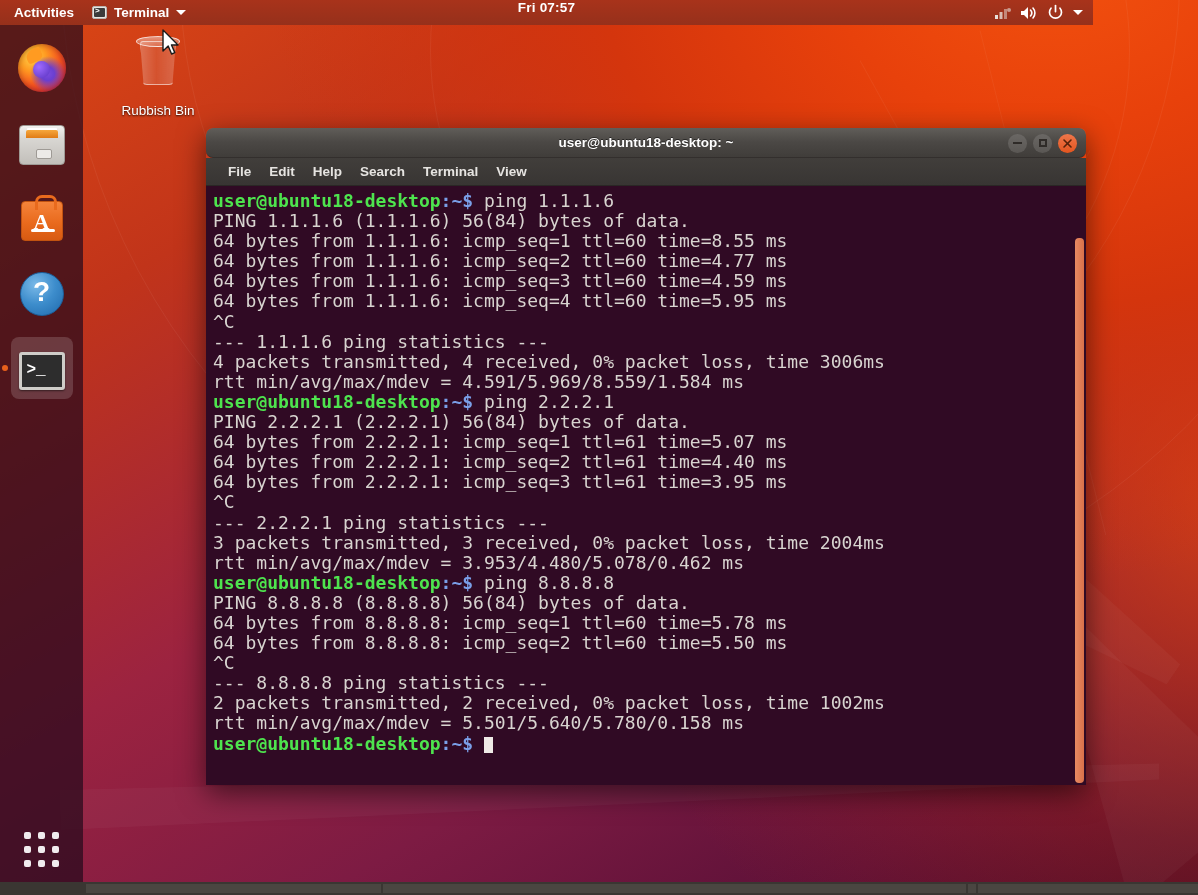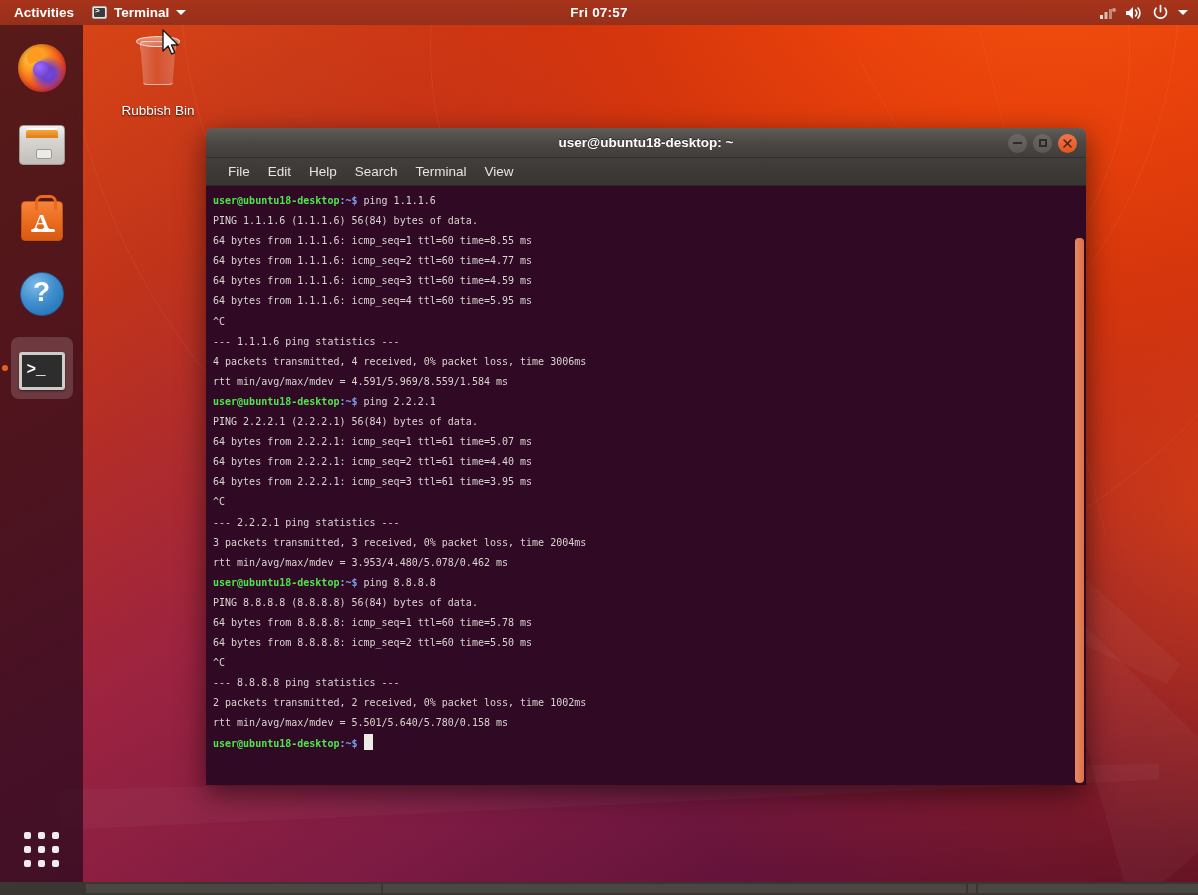--- a/index.html
+++ b/index.html
@@ -26,24 +26,24 @@
     position:absolute; background:rgba(255,255,255,0.05);
     transform-origin:left center;
   }
   .wp-wedge {
     position:absolute; background:rgba(255,255,255,0.035);
     transform-origin:left center;
   }
 
   
   #topbar {
-    position:absolute; left:0; top:0; width:1198px; height:25px;
+    position:absolute; left:0; top:0; width:1093px; height:25px;
     background:linear-gradient(180deg,#2f2b29 0%, #221f1d 100%);
     background-color:rgba(30,25,23,0.97);
-    display:flex; align-items:center;
+    display:flex; align-items:flex-start;
     color:#fff; font-size:13.5px; font-weight:bold;
     z-index:50;
   }
   #topbar.redtint { background:linear-gradient(180deg,#a8331b 0%,#96301b 100%); }
   .tb-item { display:flex; align-items:center; height:25px; padding:0 9px; cursor:default; }
   #tb-activities { margin-left:5px; }
   #tb-app { gap:7px; }
   .app-ico {
     width:15px; height:13px; background:#e8e6e3; border-radius:2px;
     position:relative; display:inline-block; flex:none;
@@ -205,21 +205,21 @@
     z-index:30;
     box-shadow:0 8px 28px rgba(0,0,0,0.55);
     border-radius:6px 6px 0 0;
     overflow:hidden;
     display:flex; flex-direction:column;
   }
   #titlebar {
     height:30px; flex:none; position:relative;
     background:linear-gradient(180deg,#605d59 0%,#4b4845 48%,#403d3a 100%);
     border-bottom:1px solid #332f2d;
-    display:flex; align-items:center; justify-content:center;
+    display:flex; align-items:center; justify-content:center;border-radius:7px;
   }
   #window-title {
     color:#fff; font-size:13.5px; font-weight:bold; text-shadow:0 -1px 0 rgba(0,0,0,0.5);
   }
   #window-buttons {
     position:absolute; right:9px; top:0; height:30px;
     display:flex; align-items:center; gap:6px;
   }
   .winbtn {
     width:19px; height:19px; border-radius:50%;
@@ -232,32 +232,32 @@
   .winbtn .bar { width:9px; height:2px; background:#2f2b28; display:block; }
   .winbtn .sq { width:8px; height:8px; border:2px solid #2f2b28; display:block; }
 
   #menubar {
     height:28px; flex:none;
     background:linear-gradient(180deg,#413e3b 0%,#383533 100%);
     display:flex; align-items:center; padding-left:14px; gap:2px;
     border-bottom:1px solid #2a2725;
   }
   .menu-item {
-    color:#e6e4e1; font-size:13.5px; padding:3px 8px; cursor:pointer; border-radius:2px;
+    color:#e6e4e1; font-size:13.5px; padding:3px 8px; cursor:pointer; border-radius:2px;font-weight:bold;
   }
 
   #term-body {
     flex:1; position:relative; background:#300a24; overflow:hidden;
     display:flex;
   }
   #term-text {
     flex:1;
     padding:5px 0 0 7px;
     font-family:"DejaVu Sans Mono","Liberation Mono", monospace;
-    font-size:10px; line-height:20.1px;
+    font-size:18px; line-height:20.1px;
     color:#d8d4d0; white-space:pre;
   }
   .l { display:block; height:20.1px; }
   .c-prompt { color:#4ee44e; font-weight:bold; }
   .c-path  { color:#7a9fe8; font-weight:bold; }
   .c-out   { color:#d8d4d0; }
   .cursor-block {
     display:inline-block; width:9px; height:16px; background:#eeeae6;
     vertical-align:-3px;
   }

